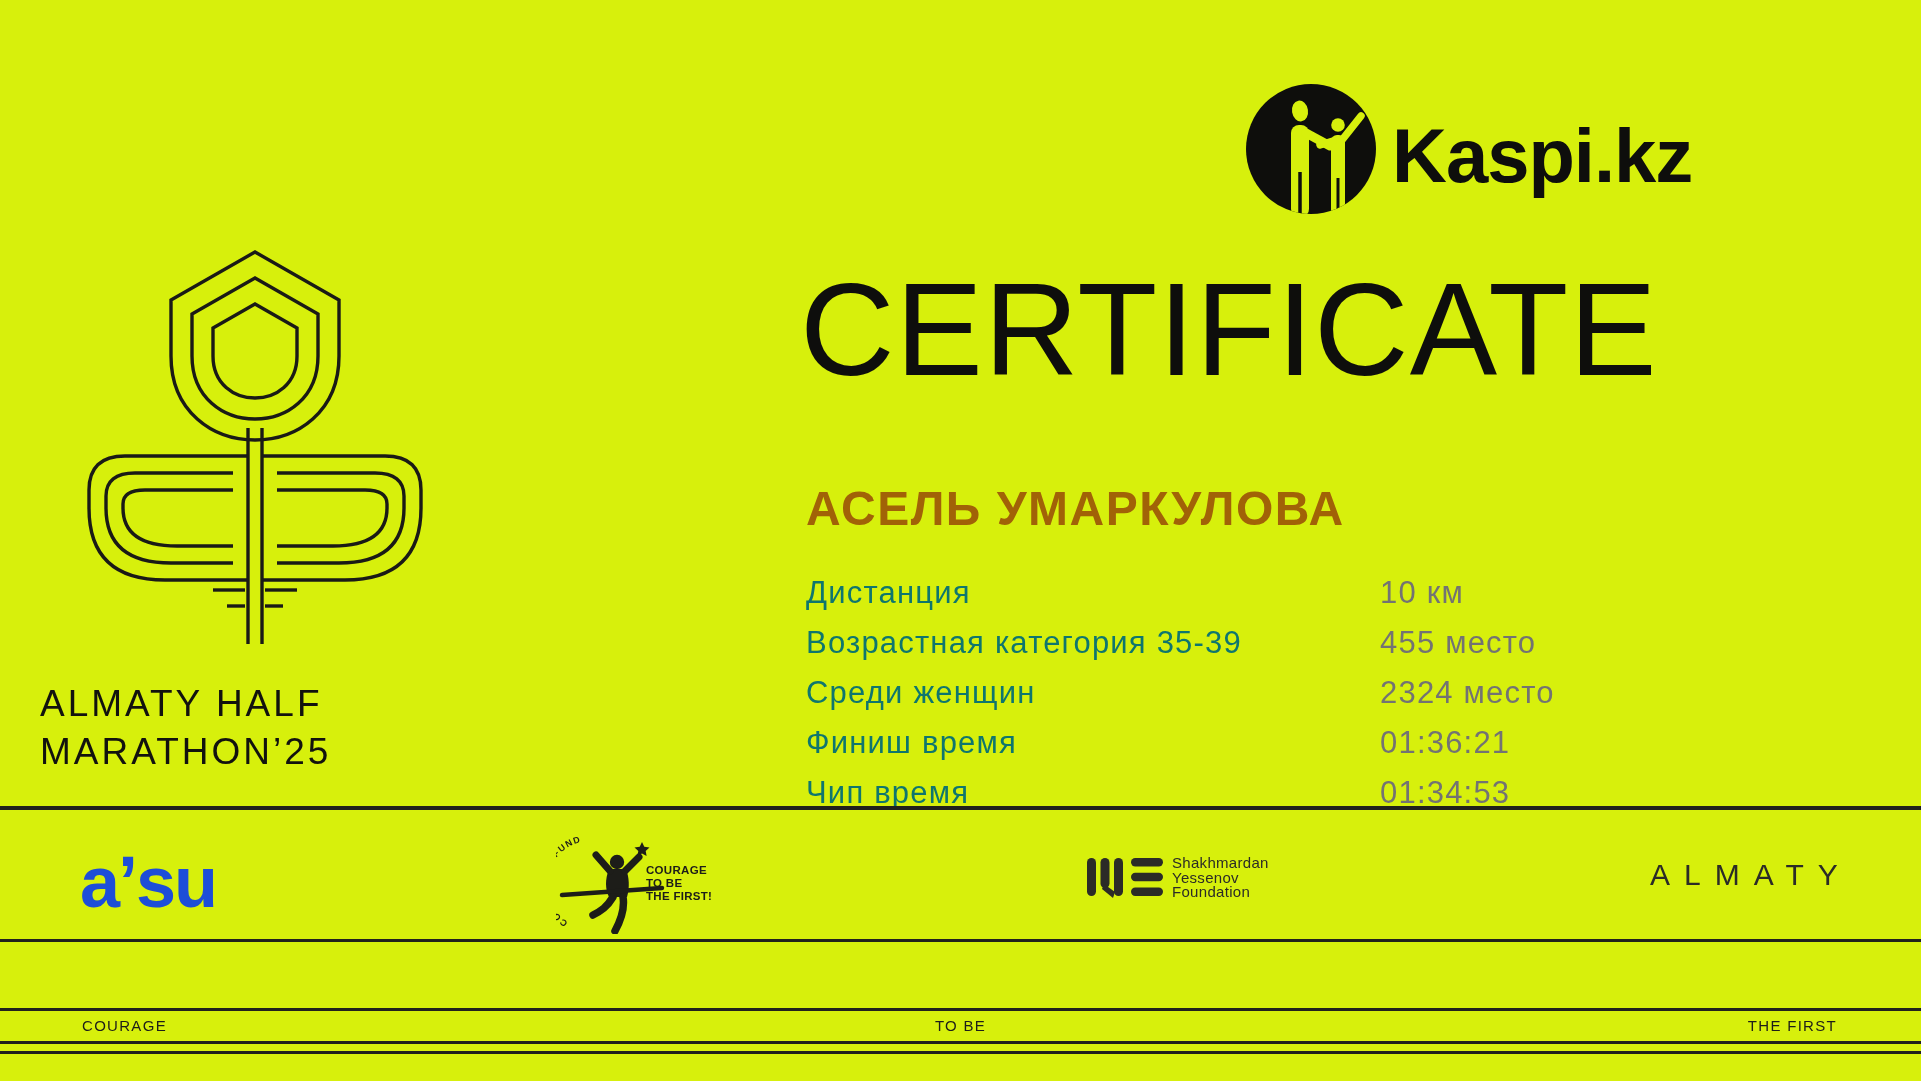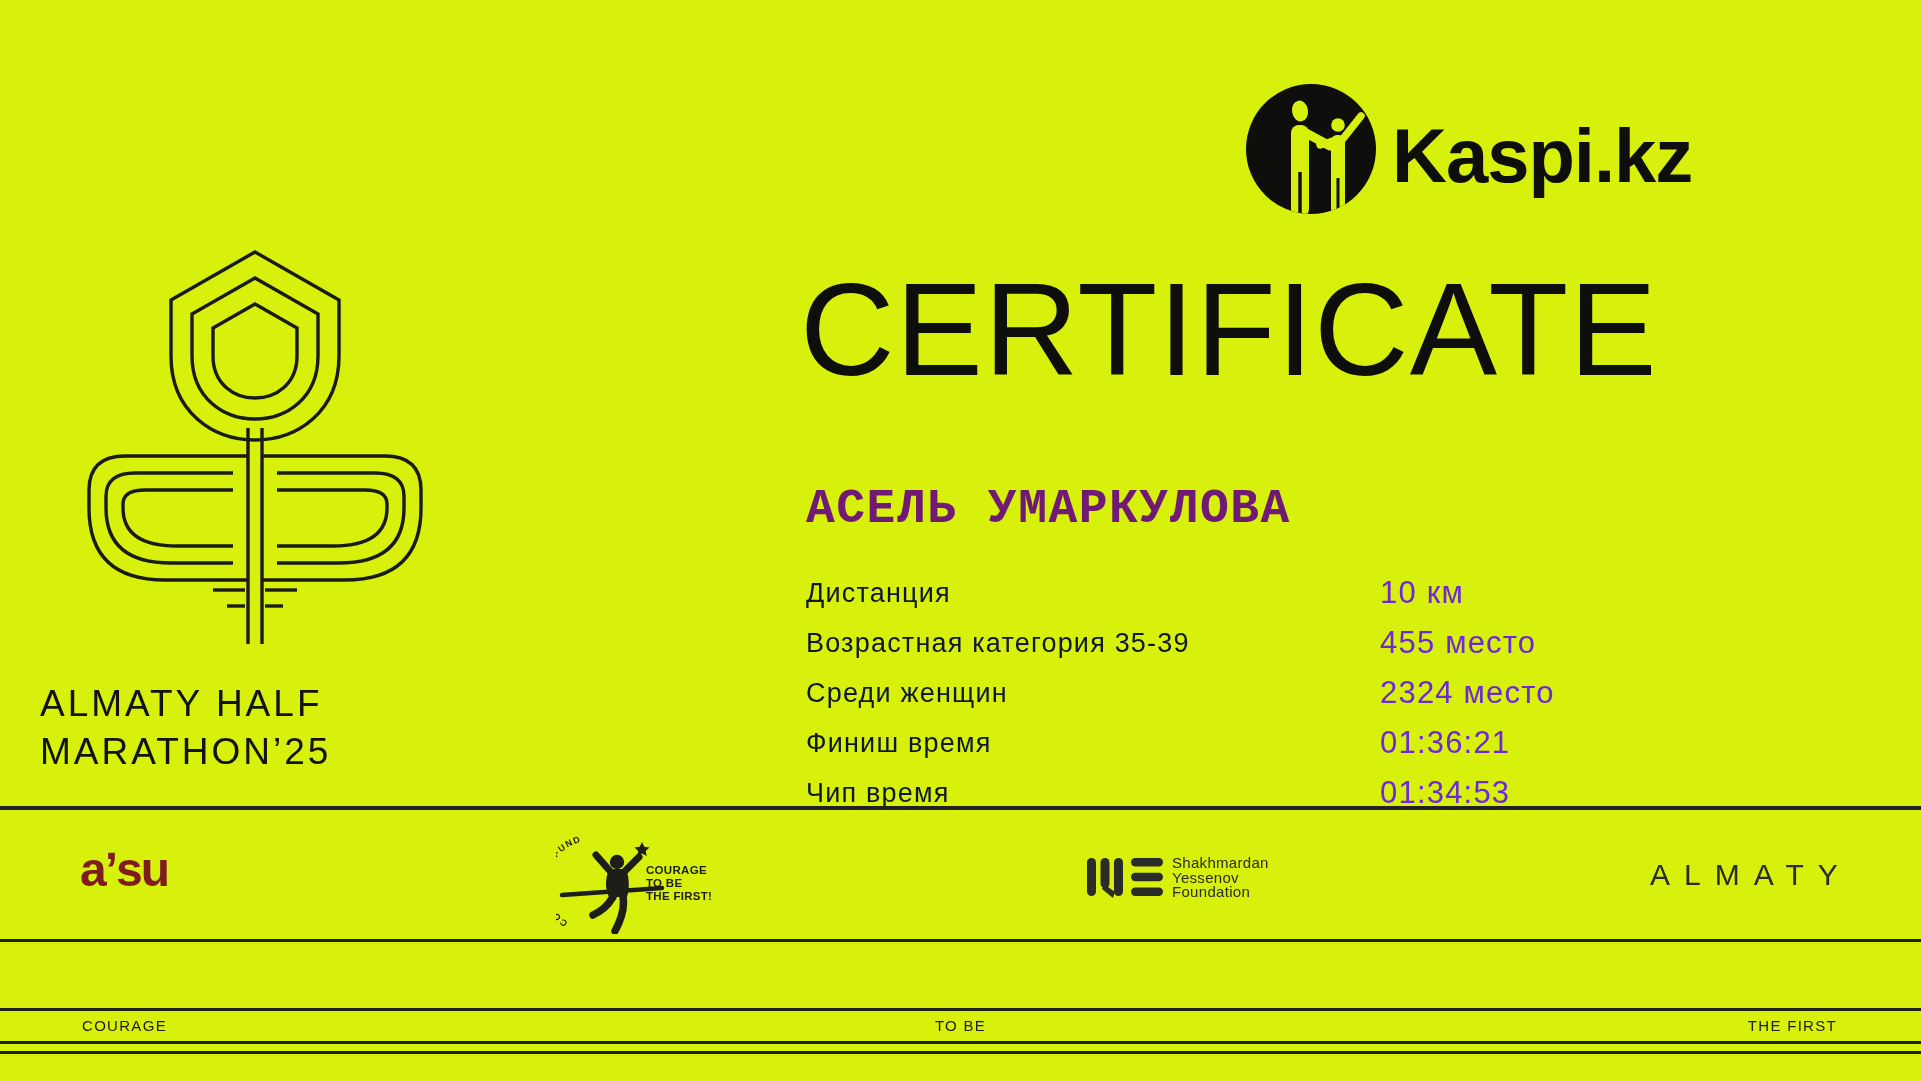--- a/index.html
+++ b/index.html
@@ -21,51 +21,51 @@
   
   .cert-title{
     position:absolute;left:800px;top:264px;
     font-size:131px;font-weight:400;letter-spacing:1px;line-height:1;
     color:#0E0E0C;white-space:nowrap;
   }
   
   .participant{
     position:absolute;left:806px;top:485px;
     font-size:48px;font-weight:700;letter-spacing:1.5px;line-height:1;
-    color:#701a75;white-space:nowrap;font-family:Liberation Mono, monospace;
+    color:#a16207;white-space:nowrap;
   }
   
   .results{position:absolute;left:806px;top:568px;width:880px;}
   .result-row{position:relative;height:50px;display:flex;align-items:center;}
   .result-label{
-    font-size:27px;font-weight:400;letter-spacing:1.2px;color:#0f172a;white-space:nowrap;
+    font-size:31px;font-weight:400;letter-spacing:1.2px;color:#0f766e;white-space:nowrap;
   }
   .result-value{
     position:absolute;left:574px;
-    font-size:31px;font-weight:400;letter-spacing:1.2px;color:#6d28d9;white-space:nowrap;
+    font-size:31px;font-weight:400;letter-spacing:1.2px;color:#737373;white-space:nowrap;
   }
   
   .tulip{position:absolute;left:74px;top:246px;width:362px;height:400px;}
   .event-title{
     position:absolute;left:40px;top:680px;width:430px;
     font-size:37px;font-weight:500;letter-spacing:3px;line-height:48px;
     color:#12120E;
   }
   
   .hline{position:absolute;left:0;width:1921px;background:#21211C;}
   .line-a{top:806px;height:4px;}
   .line-b{top:939px;height:3px;}
   .line-c{top:1008px;height:3px;}
   .line-d{top:1041px;height:3px;}
   .line-e{top:1051px;height:3px;}
   
   .asu{
     position:absolute;left:80px;top:846px;
-    font-size:48px;font-weight:700;letter-spacing:-2px;line-height:1;
-    color:#7f1d1d;
+    font-size:72px;font-weight:700;letter-spacing:-2px;line-height:1;
+    color:#1d4ed8;
   }
   .cf-logo{position:absolute;left:556px;top:836px;width:112px;height:98px;}
   .cf-slogan{
     position:absolute;left:646px;top:864px;
     font-size:11.5px;font-weight:700;letter-spacing:0.3px;line-height:13px;
     color:#1D1D19;
   }
   .cf-slogan span{display:block;}
   .yf-mark{position:absolute;left:1087px;top:858px;width:76px;height:40px;}
   .yf-name{

